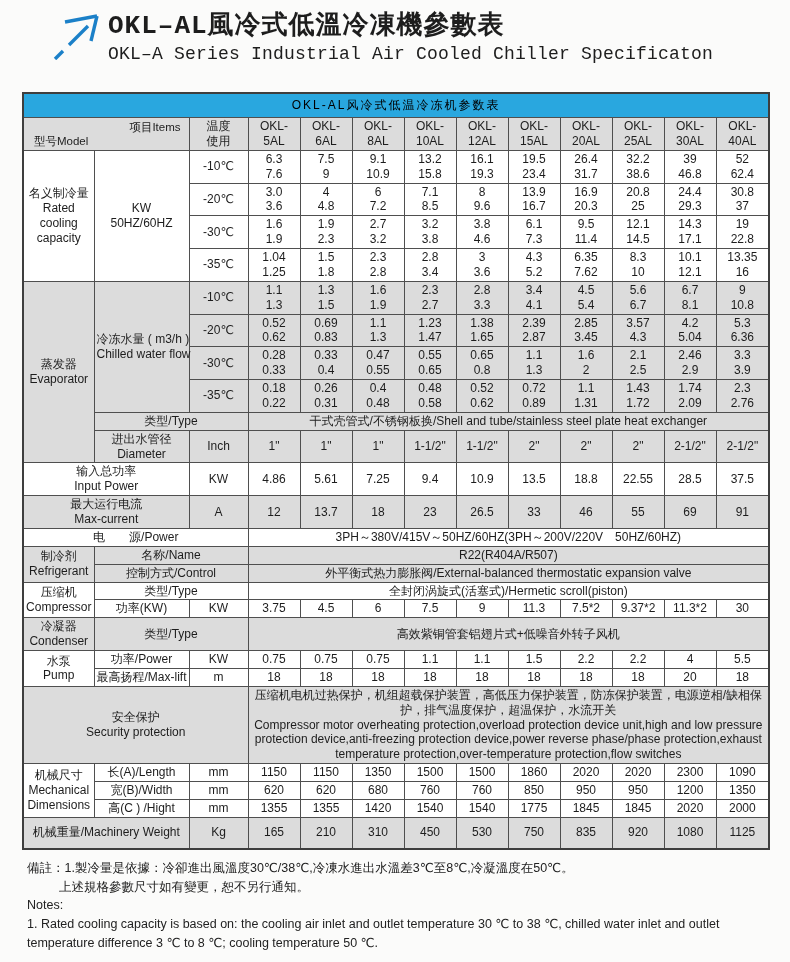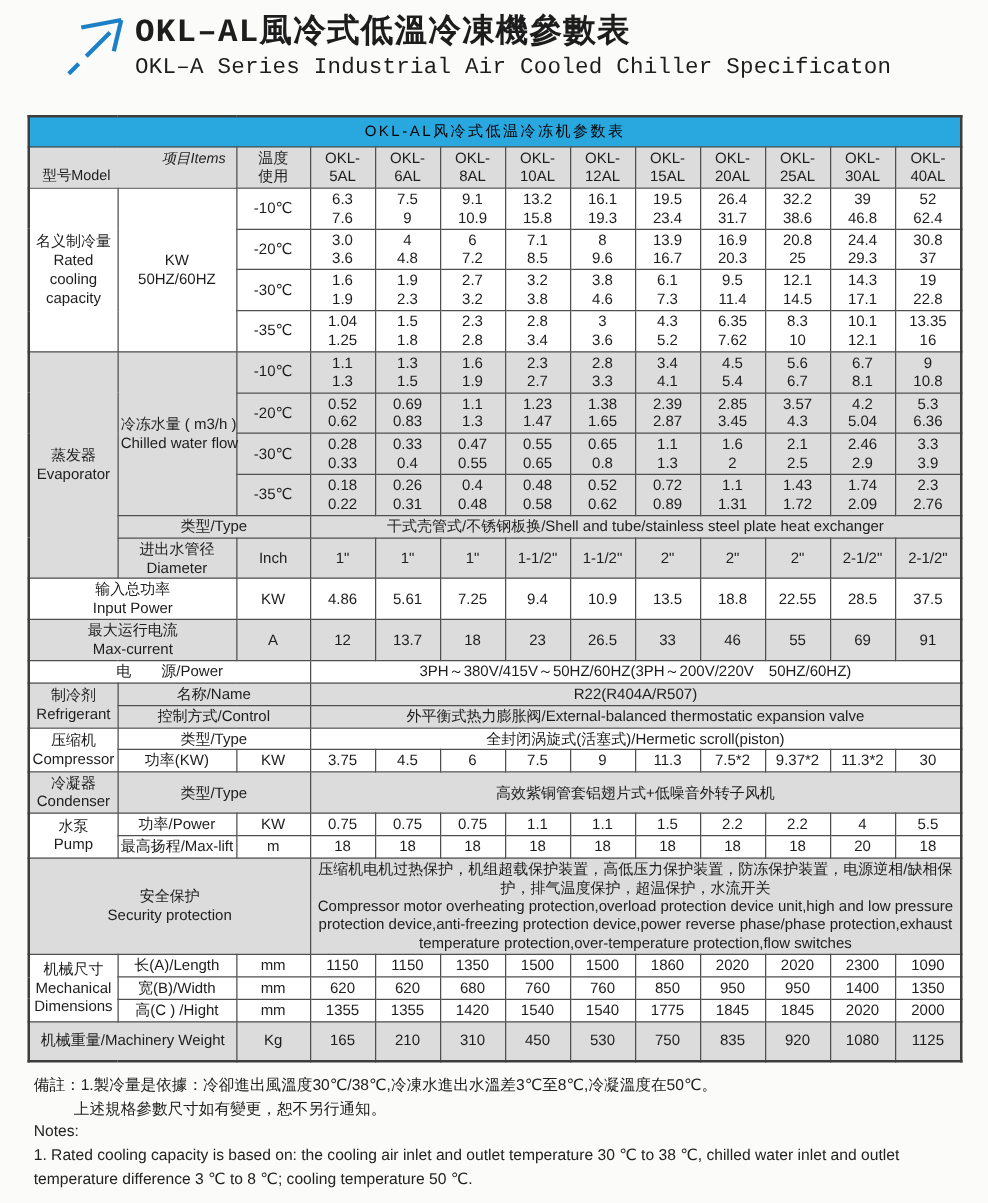--- a/index.html
+++ b/index.html
@@ -37,21 +37,21 @@
   }
   td.diag{
     position:relative;height:28px;
     background-image:linear-gradient(to bottom right,
       transparent calc(50% - 0.6px),
       #4f4f4f calc(50% - 0.6px),
       #4f4f4f calc(50% + 0.6px),
       transparent calc(50% + 0.6px));
   }
   td.diag .diag-model{position:absolute;left:10px;bottom:2px;font-size:11.5px;}
-  td.diag .diag-items{position:absolute;right:8px;top:2px;font-size:11.5px;font-style:italic;}
+  td.diag .diag-items{position:absolute;right:8px;top:2px;font-size:11.5px;}
   td.left{text-align:left;padding-left:5px;padding-right:5px;}
   td.tall{height:28px;}
   td.pad{padding-top:3px;padding-bottom:3px;}
   td.sec{font-size:12px;line-height:1.38;padding:4px 6px;}
   .ln{white-space:nowrap;}
   .notes{margin:9px 0 0 27px;width:742px;font-size:12.5px;line-height:1.5;color:#222;}
   .notes div{margin:0;}
   .ind1{margin-left:26px !important;}
   .ind2{margin-left:32px !important;}
   .en-note{margin-top:2px;}
@@ -672,21 +672,21 @@
         <td>宽(B)/Width</td>
         <td>mm</td>
         <td>620</td>
         <td>620</td>
         <td>680</td>
         <td>760</td>
         <td>760</td>
         <td>850</td>
         <td>950</td>
         <td>950</td>
-        <td>1400</td>
+        <td>1200</td>
         <td>1350</td>
       </tr>
       <tr>
         <td>高(C ) /Hight</td>
         <td>mm</td>
         <td>1355</td>
         <td>1355</td>
         <td>1420</td>
         <td>1540</td>
         <td>1540</td>

